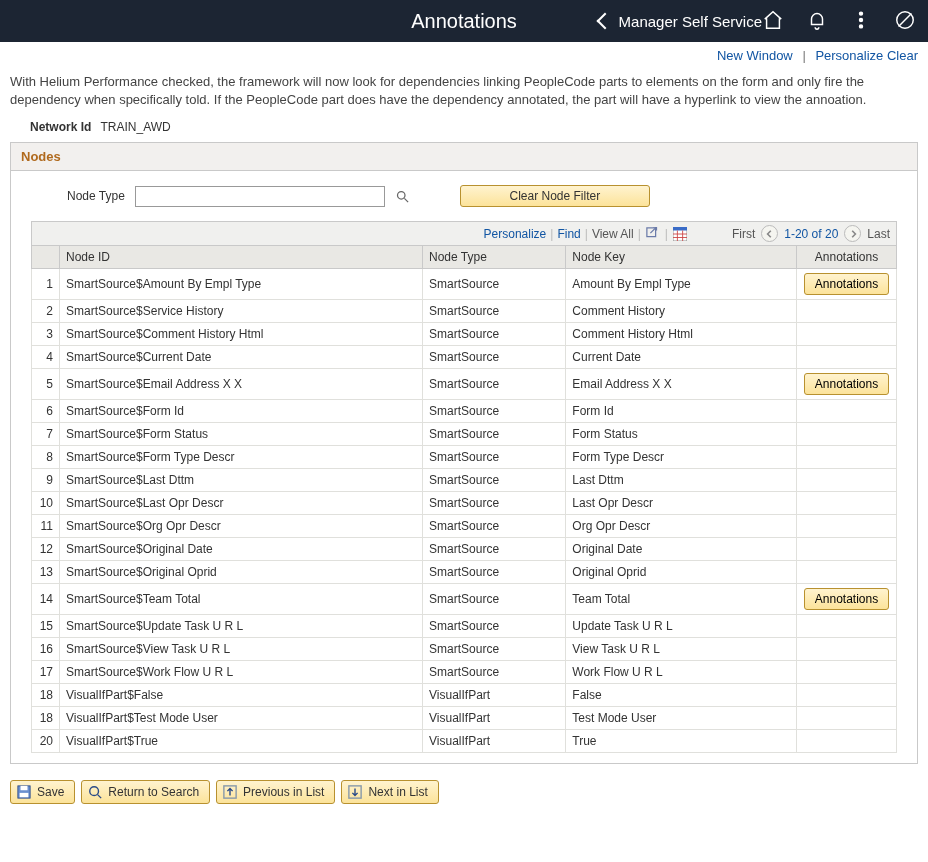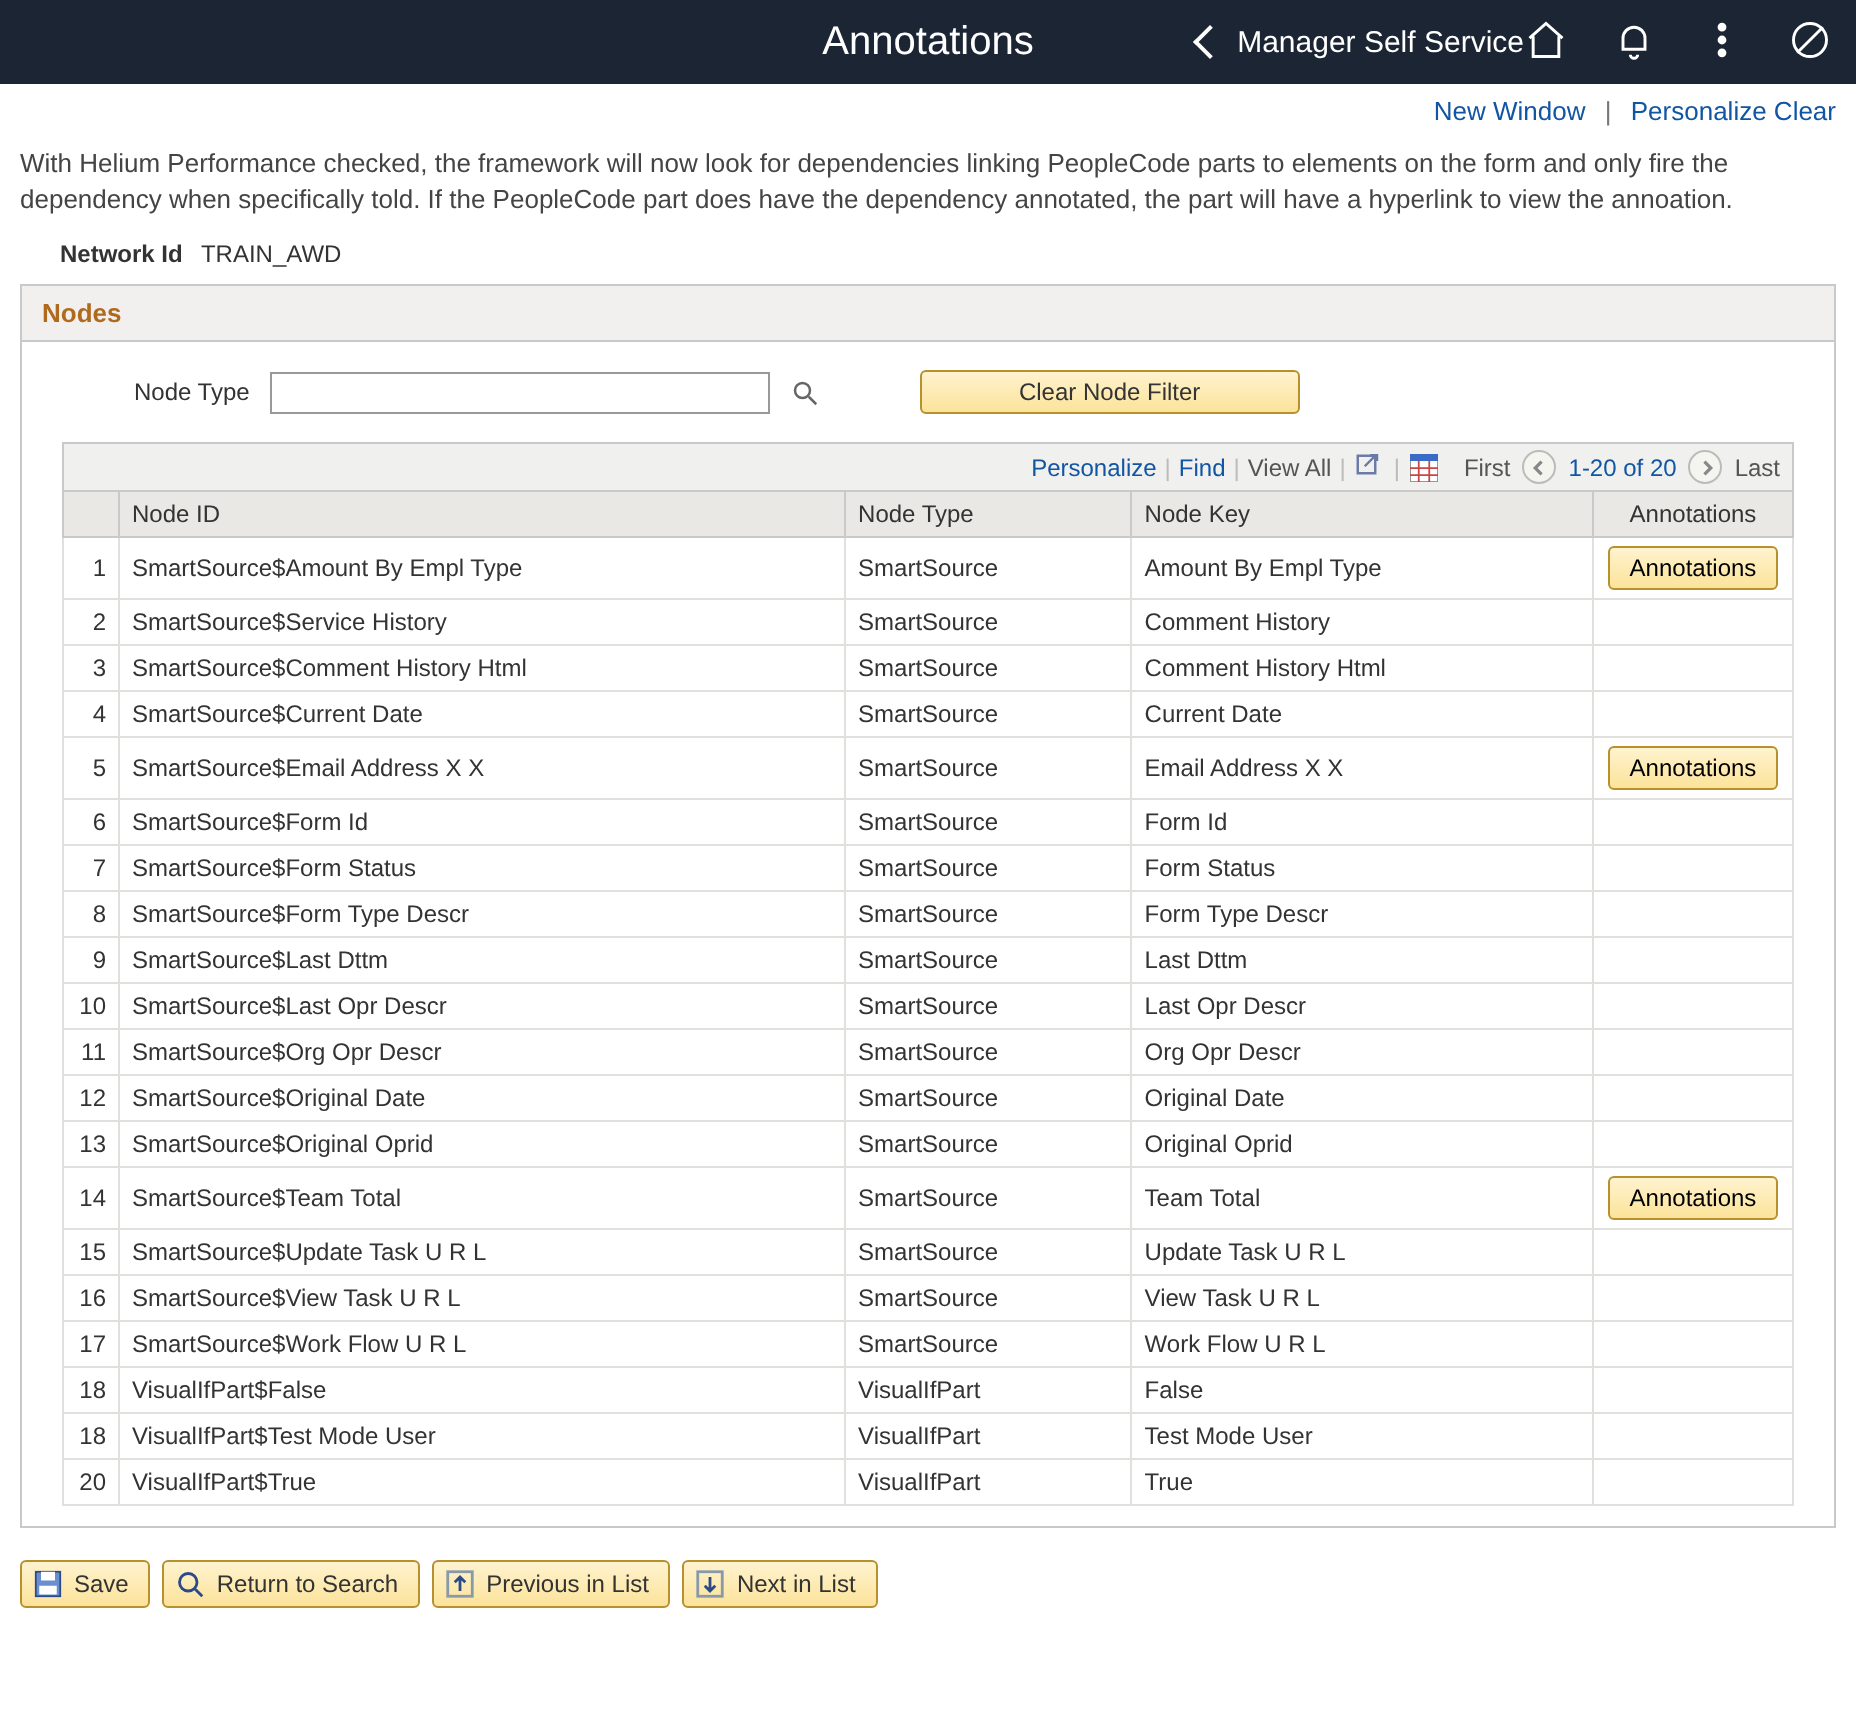--- a/index.html
+++ b/index.html
@@ -23,21 +23,21 @@
   .filter-row { display:flex; align-items:center; gap:10px; margin:0 0 14px 36px; }
   .filter-label { font-size:12px; }
   .text-input { border:1px solid #999; height:21px; width:250px; padding:1px 4px; }
   .lookup-icon { display:inline-flex; }
   .yellow-btn { background:linear-gradient(#fff3cf,#fce39a); border:1px solid #b8912f; border-radius:3px; padding:3px 24px; font-size:12px; color:#333; cursor:pointer; }
   .wide { width:190px; text-align:center; padding-left:6px; padding-right:6px; }
   .grid-head-bar { display:flex; align-items:center; justify-content:flex-start; background:#f0f0ee; border:1px solid #c9c9c9; border-bottom:none; padding:3px 6px; font-size:12px; }
   .grid-head-left { display:flex; gap:4px; align-items:center; margin-left:auto; }
   .grid-head-bar a { color:#1155a3; text-decoration:none; }
   .bar-sep { color:#bbb; }
-  .nav-cluster { display:flex; align-items:center; gap:6px; margin-left:8px; }
+  .nav-cluster { display:flex; align-items:center; gap:6px; margin-left:40px; }
   .nav-text { color:#555; }
   .nav-range { color:#1155a3; font-weight:normal; }
   .arrow-btn { width:17px; height:17px; border:1px solid #bbb; border-radius:50%; display:inline-flex; align-items:center; justify-content:center; background:#f5f5f0; }
   .arrow-btn svg { width:8px; height:8px; stroke:#888; fill:none; stroke-width:2; }
   .mini-icon { display:inline-flex; width:16px; height:16px; align-items:center; justify-content:center; }
   table.grid { width:100%; border-collapse:collapse; font-size:12px; }
   table.grid th { background:#e9e8e4; border:1px solid #c9c9c9; text-align:left; font-weight:normal; padding:4px 6px; color:#333; }
   table.grid th.center, table.grid td.center { text-align:center; }
   table.grid td { border:1px solid #e0e0dc; padding:4px 6px; vertical-align:middle; }
   table.grid td.num { text-align:right; width:28px; color:#333; }

